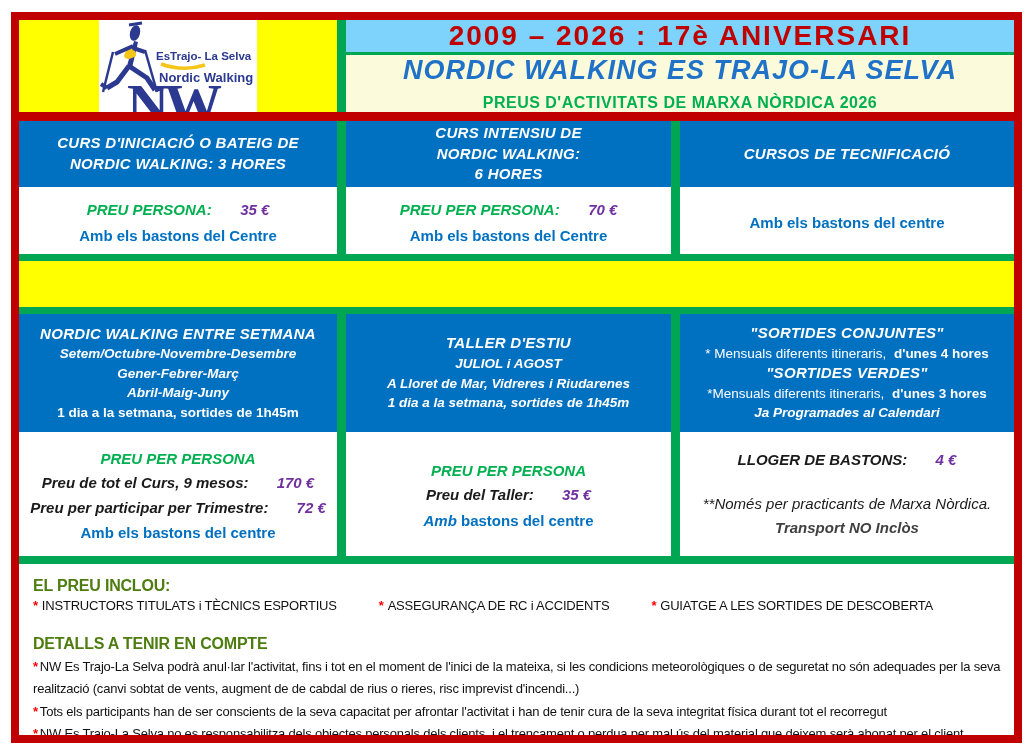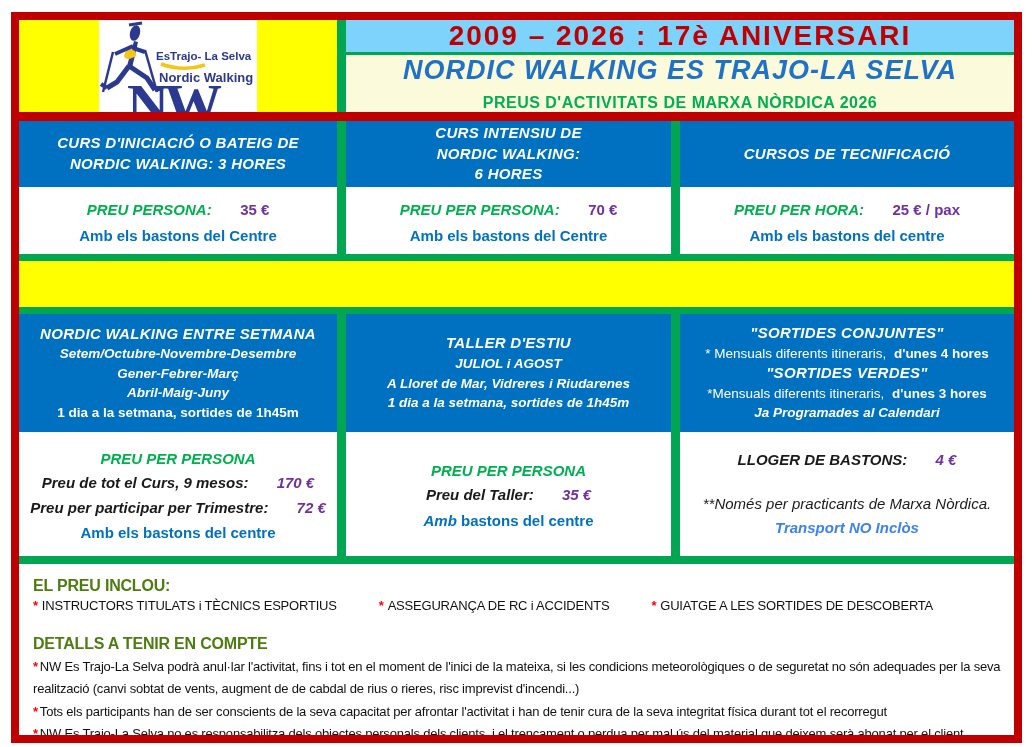--- a/index.html
+++ b/index.html
@@ -33,26 +33,26 @@
   .r2h{height:118px;}
   .r2p{height:124px;}
   .bline{height:8px;background:#00A651;flex:0 0 auto;}
   .head-line{font-size:15px;line-height:1.38;font-weight:700;font-style:italic;letter-spacing:.3px;}
   .sub-line{font-size:13.5px;line-height:1.45;font-weight:700;font-style:italic;}
   .sub-line.noitalic{font-style:normal;}
   .mix-line{font-size:13.5px;line-height:1.45;}
   .mix-line .plain{font-weight:400;font-style:normal;}
   .mix-line .boldpart{font-weight:700;font-style:normal;margin-left:4px;}
   .price-label{color:#00B050;font-weight:700;font-style:italic;font-size:15px;}
-  .price-value{color:#7030A0;font-weight:700;font-size:15px;margin-left:24px;}
+  .price-value{color:#7030A0;font-weight:700;font-style:italic;font-size:15px;margin-left:24px;}
   .price-note{color:#0070C0;font-weight:700;font-size:15px;margin-top:4px;}
   .black-row{color:#1a1a1a;font-weight:700;font-style:italic;font-size:15px;line-height:1.65;}
   .note-italic{font-style:italic;}
   .small-note{color:#1a1a1a;font-style:italic;font-size:15px;line-height:1.6;margin-top:20px;}
-  .red-note{color:#3b82f6;font-weight:700;font-style:italic;font-size:15px;line-height:1.6;}
+  .red-note{color:#404040;font-weight:700;font-style:italic;font-size:15px;line-height:1.6;}
   .pline{line-height:1.6;}
   
   .footer{flex:1;background:#ffffff;padding:13px 12px 0 14px;overflow:hidden;}
   .f-head{color:#4d7c0f;font-weight:700;font-size:16px;letter-spacing:-0.2px;margin-bottom:3px;}
   .includes{display:flex;gap:42px;font-size:13px;color:#111;letter-spacing:-0.2px;margin-bottom:22px;}
   .includes .item{white-space:nowrap;}
   .star{color:#FF0000;font-weight:700;margin-right:4px;}
   .detail{font-size:13px;color:#111;letter-spacing:-0.2px;line-height:1.72;}
   .detail .star{margin-right:2px;}
 </style>
@@ -136,24 +136,20 @@
     <div class="vdiv"></div>
     <div class="c2 white r1p">
       <div class="pline">
         <span class="price-label">PREU PER PERSONA:</span>
         <span class="price-value">70 €</span>
       </div>
       <div class="price-note">Amb els bastons del Centre</div>
     </div>
     <div class="vdiv"></div>
     <div class="c3 white r1p">
-      <div class="pline">
-        <span class="price-label">PREU PER HORA:</span>
-        <span class="price-value">25 € / pax</span>
-      </div>
       <div class="price-note">Amb els bastons del centre</div>
     </div>
   </div>
 
   <div class="hline"></div>
   <div class="yellow-band"></div>
   <div class="hline"></div>
 
   <div class="row">
     <div class="c1 blue r2h">

